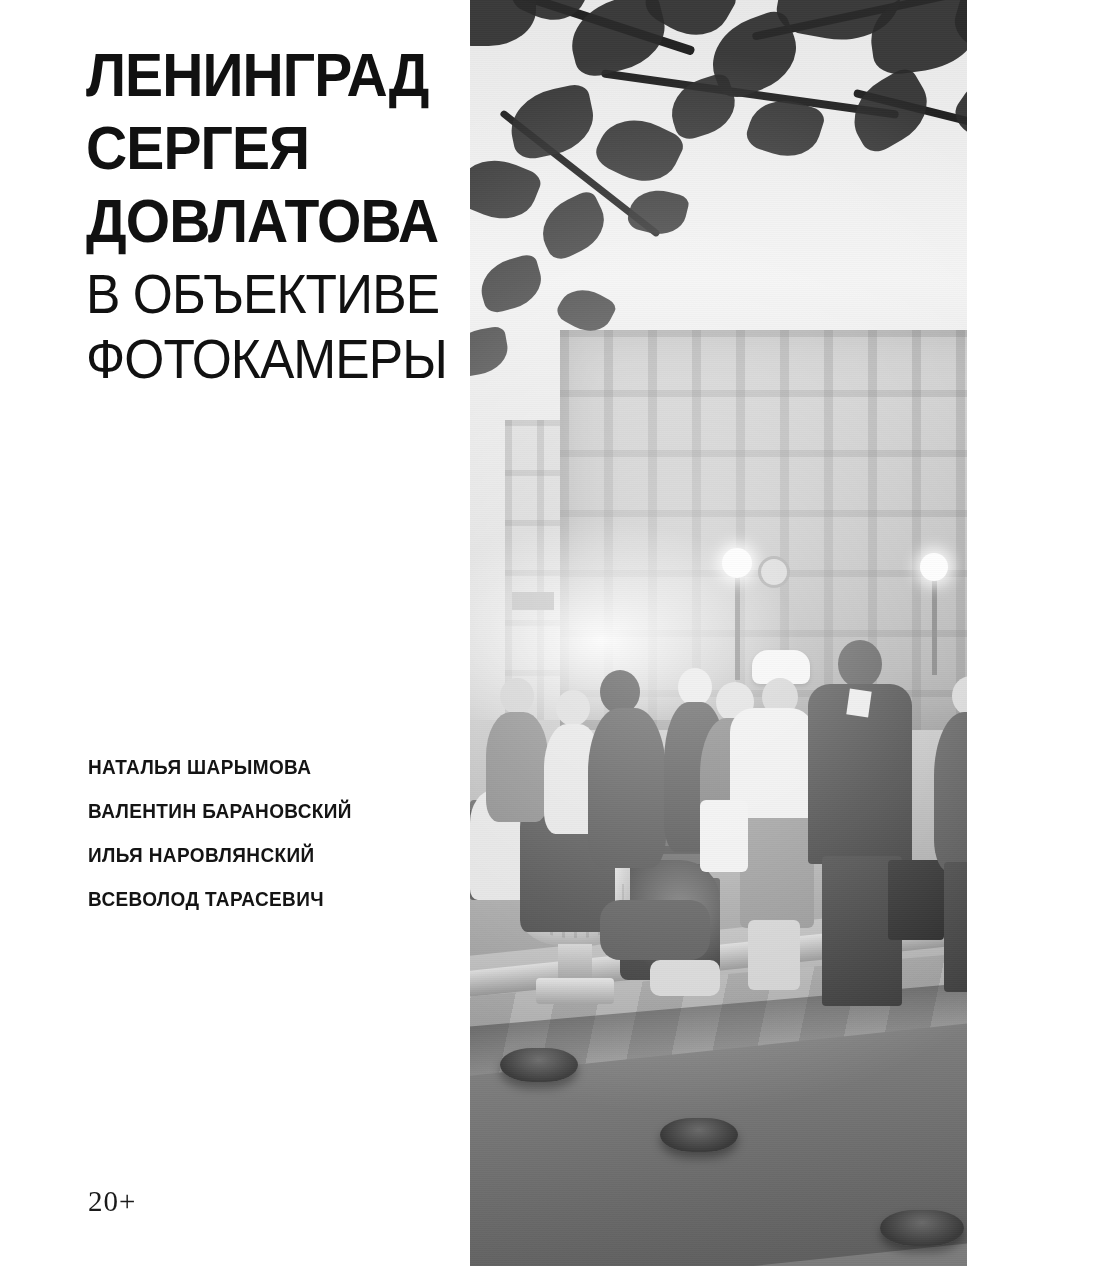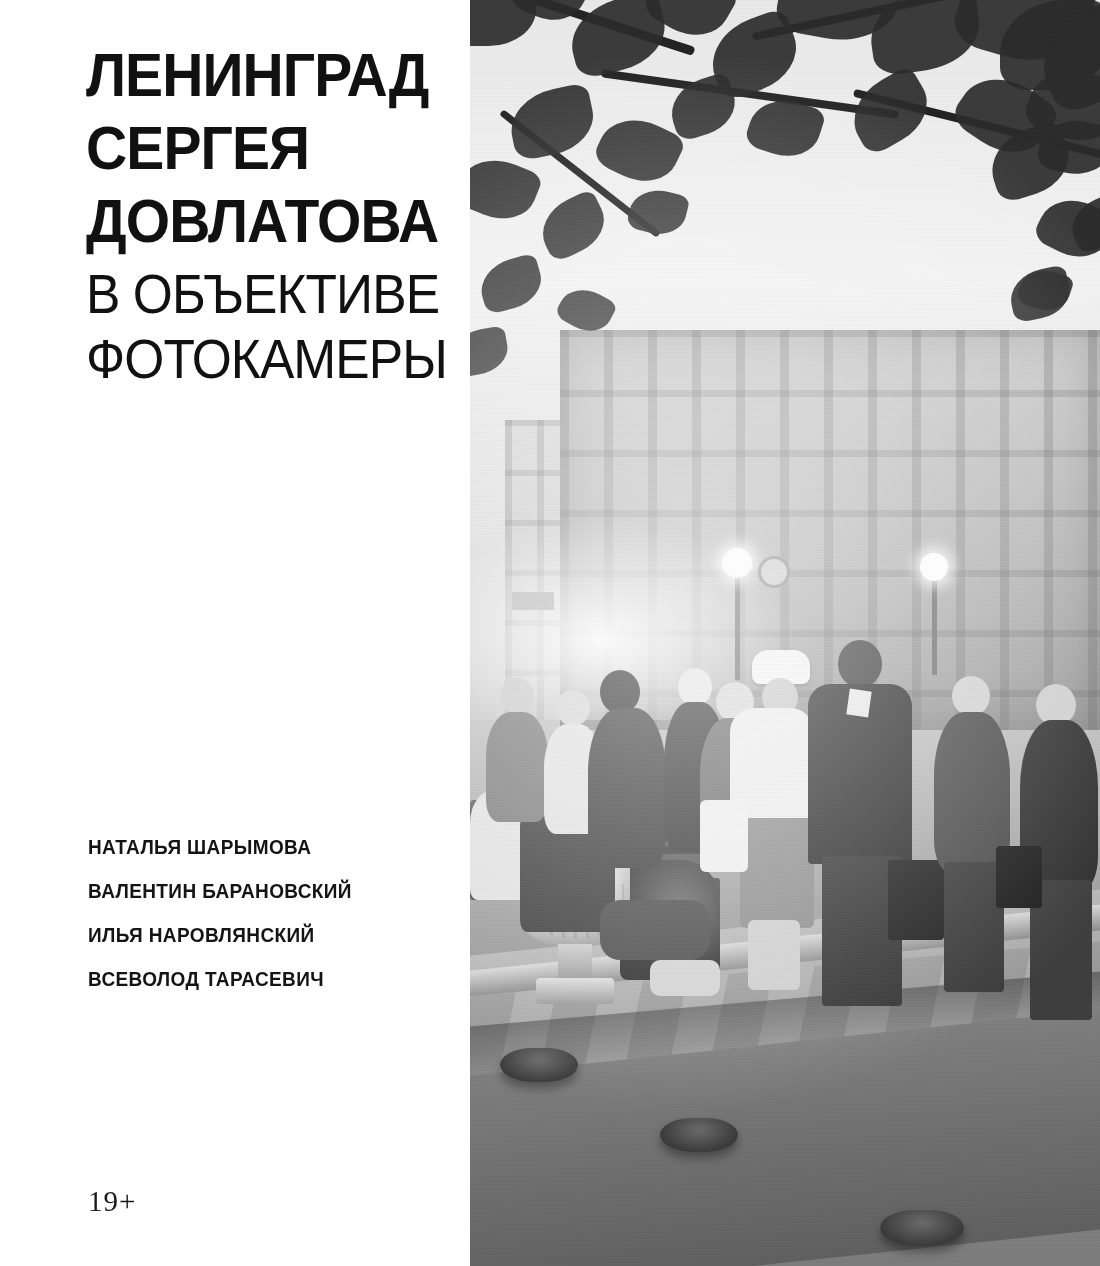--- a/index.html
+++ b/index.html
@@ -2,21 +2,21 @@
 <html lang="ru"><head>
 <meta charset="utf-8">
 <style>
   html, body {
     margin: 0;
     padding: 0;
     background: #ffffff;
   }
   .page {
     position: relative;
-    width: 1100px;
+    width: 967px;
     height: 1266px;
     overflow: hidden;
     background: #ffffff;
     font-family: "Liberation Sans", sans-serif;
   }
 
   
   .photo {
     position: absolute;
     left: 0;
@@ -234,21 +234,21 @@
   }
   .t1 { font-size: 62px; margin-bottom: 12px; }
   .t2 { font-size: 62px; margin-bottom: 12px; }
   .t3 { font-size: 62px; margin-bottom: 16px; }
   .t4 { font-size: 56px; font-weight: 400; margin-bottom: 10px; letter-spacing: -1px; }
   .t5 { font-size: 56px; font-weight: 400; letter-spacing: -1px; }
 
   .authors {
     position: absolute;
     left: 88px;
-    top: 836px;
+    top: 756px;
     width: 360px;
   }
   .author {
     font-size: 20px;
     font-weight: bold;
     color: #141414;
     letter-spacing: .4px;
     text-transform: uppercase;
     margin-bottom: 21px;
     transform: scaleX(0.95);
@@ -434,16 +434,16 @@
     </div>
 
     <div class="authors">
       <div class="author">НАТАЛЬЯ ШАРЫМОВА</div>
       <div class="author">ВАЛЕНТИН БАРАНОВСКИЙ</div>
       <div class="author">ИЛЬЯ НАРОВЛЯНСКИЙ</div>
       <div class="author">ВСЕВОЛОД ТАРАСЕВИЧ</div>
     </div>
 
 
-    <div class="age">19+</div>
+    <div class="age">20+</div>
   </div>
 
 </div>
 
 </body></html>

